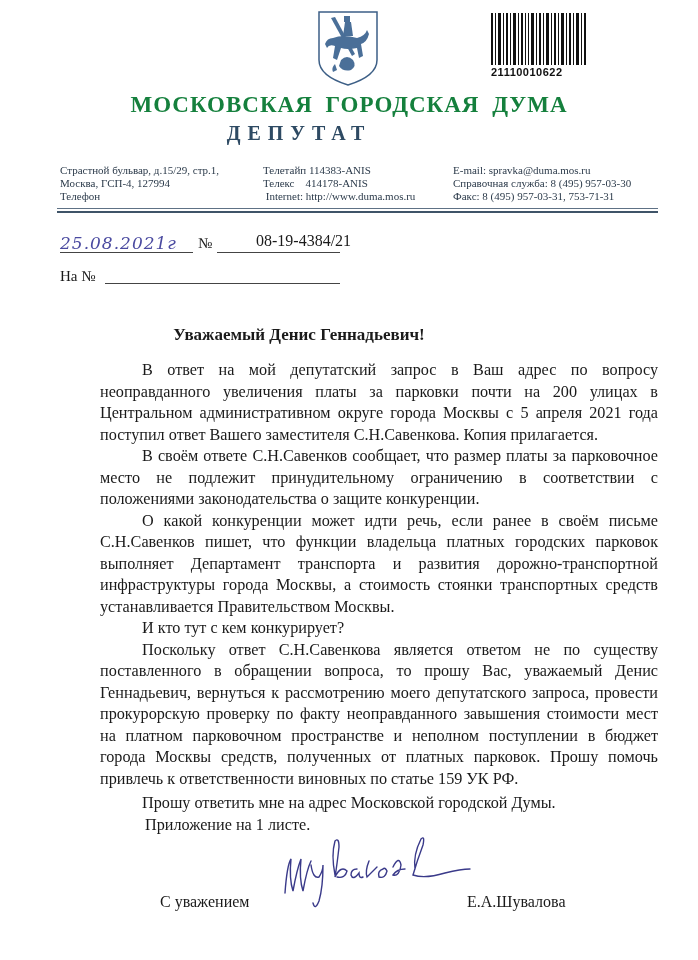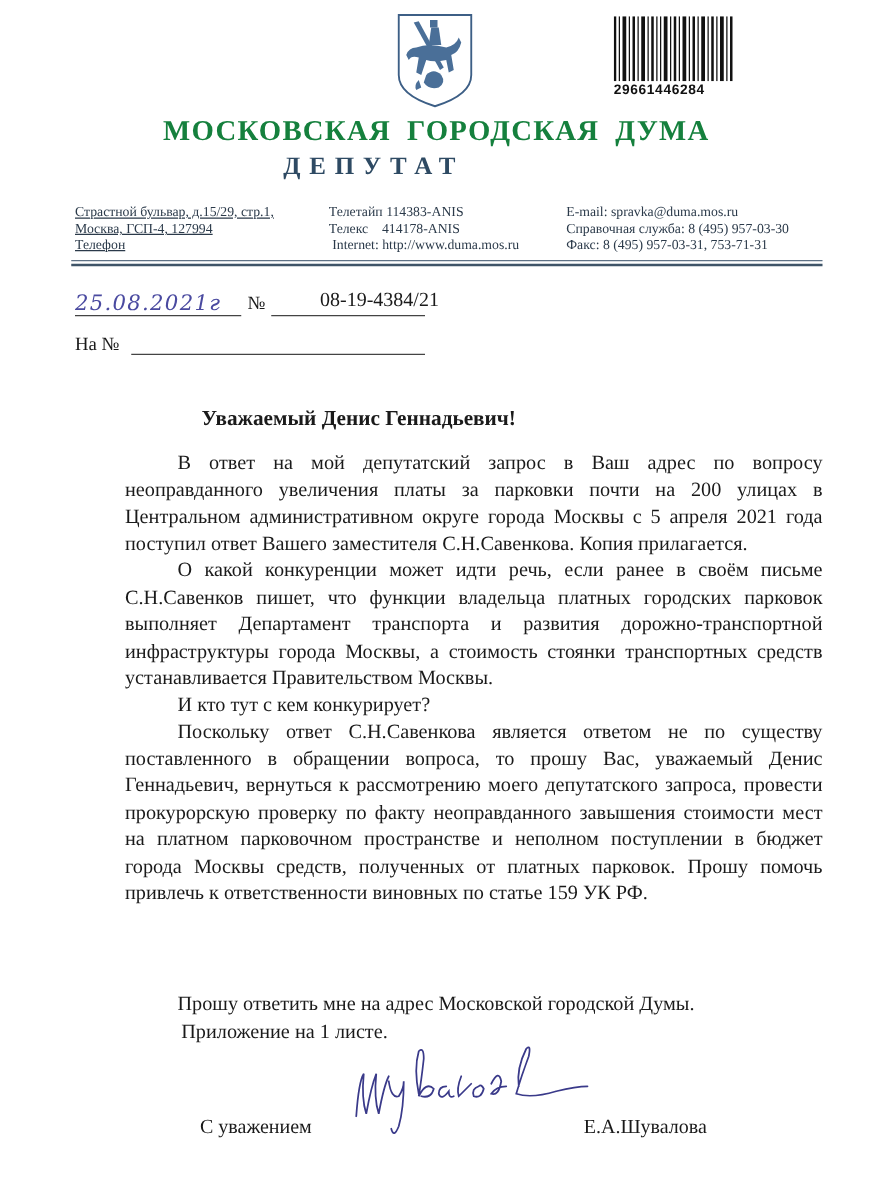--- a/index.html
+++ b/index.html
@@ -25,21 +25,21 @@
       font-size: 23px; font-weight: bold; color: #15803d; letter-spacing: 1px; word-spacing: 6px;
     }
     .org-subtitle {
       left: 0; width: 576px; top: 122px; text-align: center;
       font-size: 20px; font-weight: bold; color: #2e4a63; letter-spacing: 7px; padding-left: 22px; box-sizing: border-box;
     }
 
     
     .contact-col { top: 164px; font-size: 11px; line-height: 13px; color: #2b3a4a; }
     .contact-col div { white-space: pre; }
-    .col-1 { left: 60px; text-decoration: underline; }
+    .col-1 { left: 60px; }
     .col-2 { left: 263px; }
     .col-3 { left: 453px; }
 
     
     .rule-thin { left: 57px; top: 208px; width: 601px; height: 1px; background: #5e7185; }
     .rule-thick { left: 57px; top: 211px; width: 601px; height: 2px; background: #3f5468; }
 
     
     .date-line { left: 60px; top: 252px; width: 133px; height: 1px; background: #444; }
     .date-hand {
@@ -49,21 +49,21 @@
     .no-label { left: 198px; top: 235px; font-size: 15px; }
     .no-line { left: 217px; top: 252px; width: 123px; height: 1px; background: #444; }
     .no-value { left: 256px; top: 232px; font-size: 16px; }
     .reply-label { left: 60px; top: 268px; font-size: 15px; }
     .reply-line { left: 105px; top: 283px; width: 235px; height: 1px; background: #444; }
 
     
     .addressee { left: 408px; top: 258px; font-size: 16px; font-weight: bold; line-height: 24px; }
 
     
-    .greeting { left: 0; width: 574px; top: 325px; text-align: center; font-size: 17px; font-weight: bold; }
+    .greeting { left: 0; width: 574px; top: 325px; text-align: center; font-size: 17px; font-weight: bold; padding-left: 12px; }
 
     
     .body-text {
       left: 100px; width: 558px; top: 360px; font-size: 16.2px; line-height: 21.5px;
       text-align: justify;
     }
     .body-text p { margin: 0; text-indent: 42px; }
     .body-text p.no-justify { text-align: left; }
 
     .closing { left: 142px; top: 793px; font-size: 16.2px; line-height: 21.5px; }
@@ -112,21 +112,21 @@
     <rect x="67" y="0" width="1" height="52"></rect>
       <rect x="70" y="0" width="3" height="52"></rect>
       <rect x="75" y="0" width="1" height="52"></rect>
     <rect x="78" y="0" width="2" height="52"></rect>
       <rect x="82" y="0" width="1" height="52"></rect>
       <rect x="85" y="0" width="3" height="52"></rect>
     <rect x="90" y="0" width="1" height="52"></rect>
       <rect x="93" y="0" width="2" height="52"></rect>
   </g>
 </svg>
-<div class="abs barcode-number">29661446284</div>
+<div class="abs barcode-number">21110010622</div>
 
 <div class="abs org-title">МОСКОВСКАЯ ГОРОДСКАЯ ДУМА</div>
 <div class="abs org-subtitle">ДЕПУТАТ</div>
 
 <div class="abs contact-col col-1">
   <div>Страстной бульвар, д.15/29, стр.1,</div>
   <div>Москва, ГСП-4, 127994</div>
   <div>Телефон</div>
 </div>
 <div class="abs contact-col col-2">
@@ -151,20 +151,21 @@
 <div class="abs reply-label">На №</div>
 <div class="abs reply-line"></div>
 
 <div class="abs addressee">
 </div>
 
 <div class="abs greeting">Уважаемый Денис Геннадьевич!</div>
 
 <div class="abs body-text">
   <p>В ответ на мой депутатский запрос в Ваш адрес по вопросу неоправданного увеличения платы за парковки почти на 200 улицах в Центральном административном округе города Москвы с 5 апреля 2021 года поступил ответ Вашего заместителя С.Н.Савенкова. Копия прилагается.</p>
+  <p>В своём ответе С.Н.Савенков сообщает, что размер платы за парковочное место не подлежит принудительному ограничению в соответствии с положениями законодательства о защите конкуренции.</p>
   <p>О какой конкуренции может идти речь, если ранее в своём письме С.Н.Савенков пишет, что функции владельца платных городских парковок выполняет Департамент транспорта и развития дорожно-транспортной инфраструктуры города Москвы, а стоимость стоянки транспортных средств устанавливается Правительством Москвы.</p>
   <p class="no-justify">И кто тут с кем конкурирует?</p>
   <p>Поскольку ответ С.Н.Савенкова является ответом не по существу поставленного в обращении вопроса, то прошу Вас, уважаемый Денис Геннадьевич, вернуться к рассмотрению моего депутатского запроса, провести прокурорскую проверку по факту неоправданного завышения стоимости мест на платном парковочном пространстве и неполном поступлении в бюджет города Москвы средств, полученных от платных парковок. Прошу помочь привлечь к ответственности виновных по статье 159 УК РФ.</p>
 </div>
 
 <div class="abs closing">
   <div>Прошу ответить мне на адрес Московской городской Думы.</div>
   <div class="attach">Приложение на 1 листе.</div>
 </div>
 

